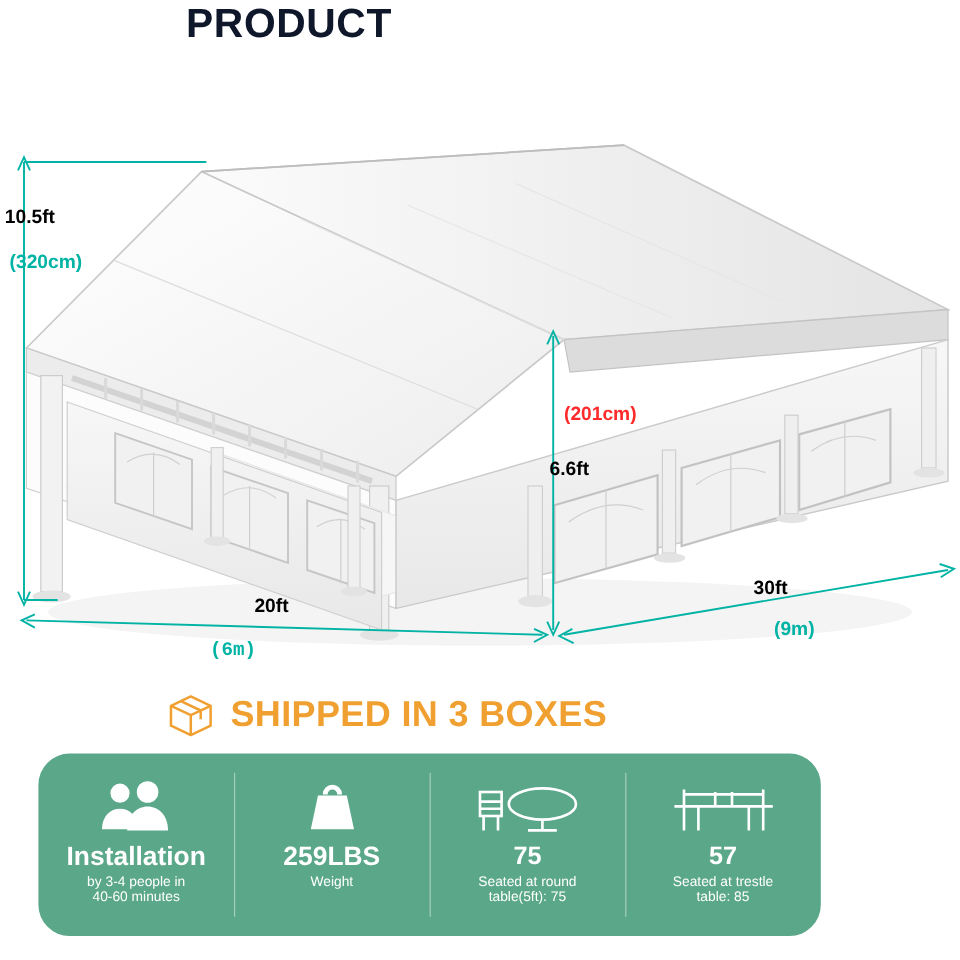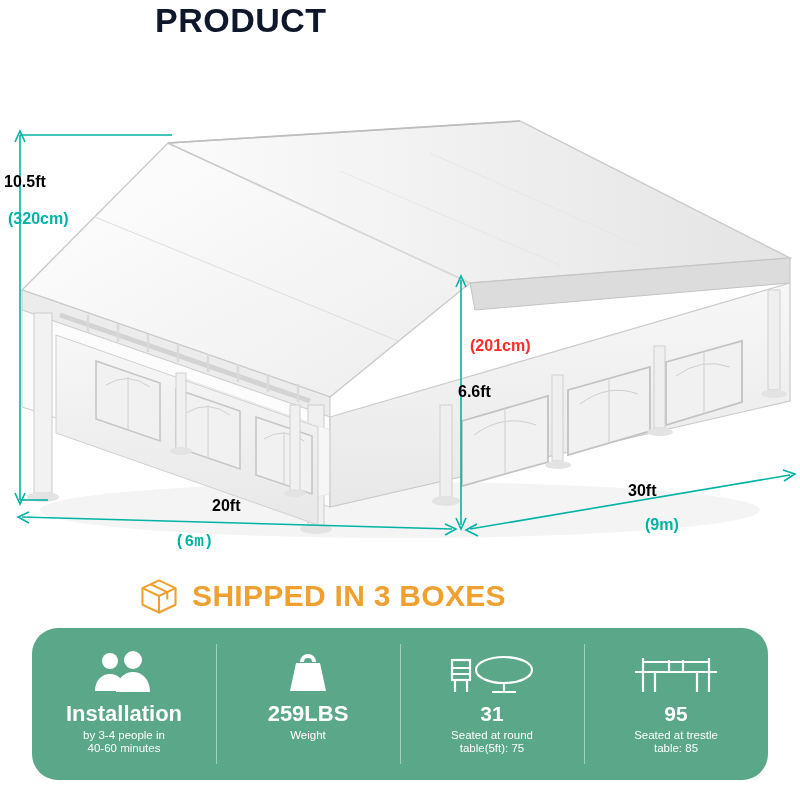--- a/index.html
+++ b/index.html
@@ -80,21 +80,21 @@
     font-weight: bold;
     color: #f0a030;
     letter-spacing: 0.3px;
   }
 
   
   .panel {
     position: absolute;
     left: 32px;
     top: 628px;
-    width: 736px;
+    width: 652px;
     height: 152px;
     background: #5aa78a;
     border-radius: 26px;
     display: flex;
     color: #ffffff;
     overflow: hidden;
   }
   .panel .cell {
     flex: 1;
     display: flex;
@@ -334,37 +334,37 @@
           <line x1="6" y1="20" x2="24" y2="20"></line>
           <line x1="6" y1="26" x2="24" y2="26"></line>
           <line x1="9" y1="32" x2="9" y2="44"></line>
           <line x1="21" y1="32" x2="21" y2="44"></line>
           <ellipse cx="58" cy="22" rx="28" ry="13"></ellipse>
           <line x1="58" y1="35" x2="58" y2="44"></line>
           <line x1="46" y1="44" x2="70" y2="44"></line>
         </g>
       </svg>
     </div>
-    <div class="big smaller">31</div>
+    <div class="big smaller">75</div>
     <div class="sub">Seated at round</div>
     <div class="sub2">table(5ft): 75</div>
   </div>
 
   <div class="cell">
     <div class="ico">
       <svg width="86" height="48" viewBox="0 0 86 48">
         <g fill="none" stroke="#ffffff" stroke-width="2.2">
           <line x1="10" y1="10" x2="10" y2="44"></line>
           <line x1="76" y1="10" x2="76" y2="44"></line>
           <line x1="10" y1="14" x2="76" y2="14"></line>
           <line x1="2" y1="24" x2="84" y2="24"></line>
           <line x1="22" y1="24" x2="22" y2="44"></line>
           <line x1="64" y1="24" x2="64" y2="44"></line>
           <line x1="36" y1="12" x2="36" y2="24"></line>
           <line x1="50" y1="12" x2="50" y2="24"></line>
         </g>
       </svg>
     </div>
-    <div class="big smaller">95</div>
+    <div class="big smaller">57</div>
     <div class="sub">Seated at trestle</div>
     <div class="sub2">table: 85</div>
   </div>
 </div>
 
 </body></html>

